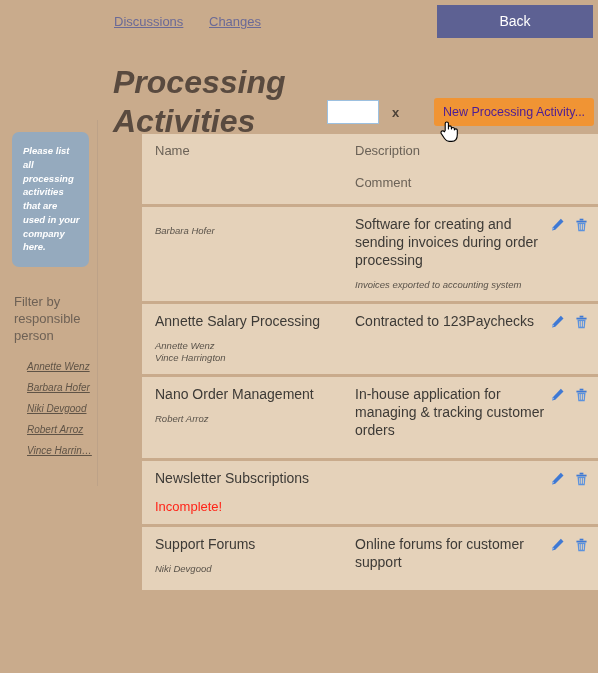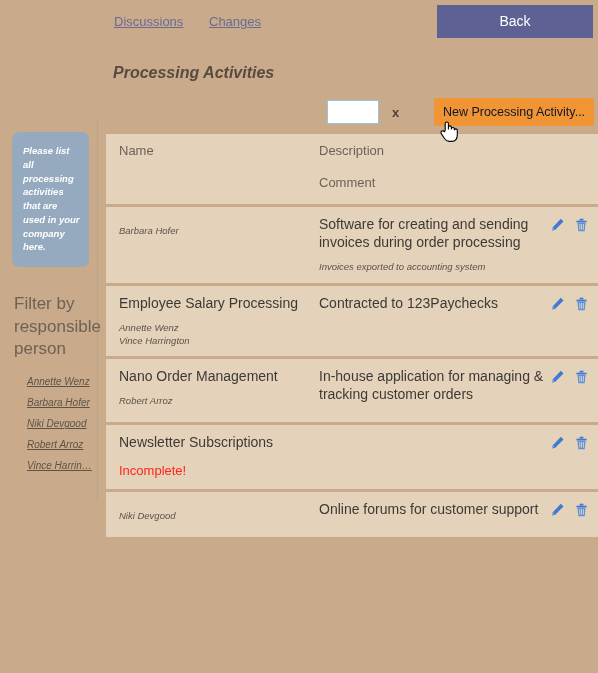--- a/index.html
+++ b/index.html
@@ -63,21 +63,21 @@
     border-radius: 7px;
     padding: 12px 9px 13px 11px;
     color: #ffffff;
     font-size: 9.5px;
     font-style: italic;
     font-weight: bold;
     line-height: 1.45;
   }
   .filter-title {
     margin: 26px 8px 16px 14px;
-    font-size: 17px;
+    font-size: 13px;
     color: #6e6155;
     line-height: 1.32;
   }
   .filter-list {
     margin-top: 13px;
     list-style: none;
   }
   .filter-item {
     padding: 0 4px 0 27px;
     margin-bottom: 10px;
@@ -95,21 +95,21 @@
   .main {
     position: absolute;
     left: 99px; top: 42px;
     width: 499px;
   }
 
   .page-title {
     position: absolute;
     left: 14px; top: 21px;
     width: 200px;
-    font-size: 16px;
+    font-size: 32px;
     font-style: italic;
     font-weight: bold;
     color: #594a3f;
     line-height: 1.22;
   }
 
   .search-row {
     position: absolute;
     left: 228px; top: 58px;
     display: flex;
@@ -131,21 +131,21 @@
     cursor: pointer;
   }
 
   .new-button {
     position: absolute;
     left: 335px; top: 56px;
     width: 160px; height: 28px;
     background: #f09434;
     border: none;
     border-radius: 3px;
-    color: #0f172a;
+    color: #4c1d95;
     font-family: "Liberation Sans", sans-serif;
     font-size: 12.5px;
     cursor: pointer;
     text-align: center;
     line-height: 28px;
     white-space: nowrap;
     overflow: hidden;
   }
 
   
@@ -153,20 +153,21 @@
     position: absolute;
     left: 7px; top: 92px;
     width: 492px;
   }
 
   .row {
     background: #e5d2ba;
     position: relative;
     padding: 9px 46px 9px 13px;
     margin-bottom: 3px;
+    margin-left: 36px;
   }
   .row-header { padding-bottom: 13px; }
 
   .cells { display: flex; }
   .cell-name { width: 200px; flex: none; padding-right: 8px; }
   .cell-desc { flex: 1; }
 
   .primary {
     font-size: 14px;
     color: #3d3a36;
@@ -285,21 +286,21 @@
           <rect x="5.7" y="7" width="1" height="6" fill="#e5d2ba"></rect>
           <rect x="7.6" y="7" width="1" height="6" fill="#e5d2ba"></rect>
           <rect x="9.5" y="7" width="1" height="6" fill="#e5d2ba"></rect>
         </svg>
       </div>
     </div>
 
     <div class="row">
       <div class="cells">
         <div class="cell-name">
-          <div class="primary">Employee Salary Processing</div>
+          <div class="primary">Annette Salary Processing</div>
           <div class="secondary">Annette Wenz
 Vince Harrington</div>
         </div>
         <div class="cell-desc">
           <div class="primary">Contracted to 123Paychecks</div>
           <div class="secondary"></div>
         </div>
       </div>
       <div class="row-actions">
         <svg class="icon-btn" viewBox="0 0 16 16">
@@ -366,20 +367,21 @@
           <rect x="5.7" y="7" width="1" height="6" fill="#e5d2ba"></rect>
           <rect x="7.6" y="7" width="1" height="6" fill="#e5d2ba"></rect>
           <rect x="9.5" y="7" width="1" height="6" fill="#e5d2ba"></rect>
         </svg>
       </div>
     </div>
 
     <div class="row">
       <div class="cells">
         <div class="cell-name">
+          <div class="primary">Support Forums</div>
           <div class="secondary">Niki Devgood</div>
         </div>
         <div class="cell-desc">
           <div class="primary">Online forums for customer support</div>
           <div class="secondary"></div>
         </div>
       </div>
       <div class="row-actions">
         <svg class="icon-btn" viewBox="0 0 16 16">
           <path d="M11.6 1.4 L14.4 4.2 L5.6 13 L2.2 13.8 L3 10.4 Z" fill="#3f79d4"></path>

